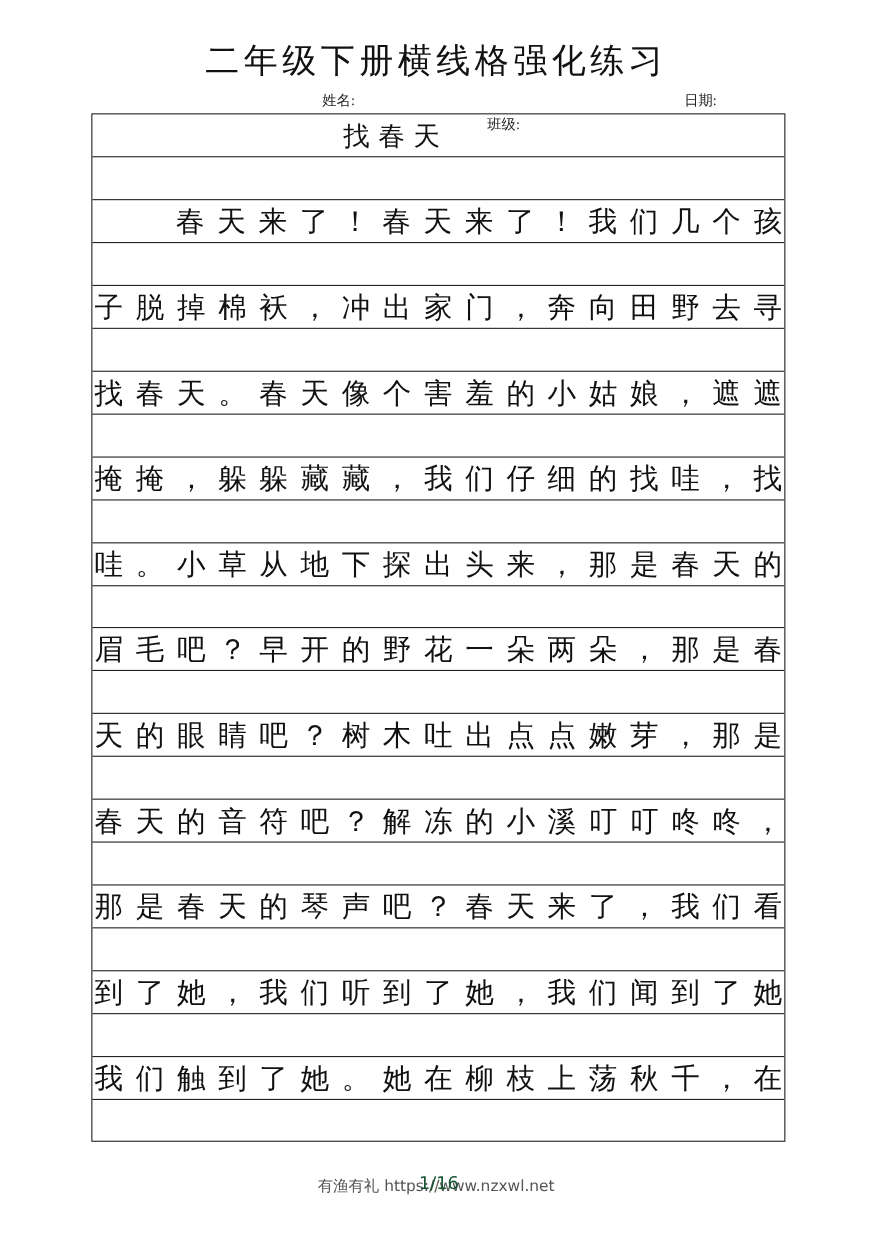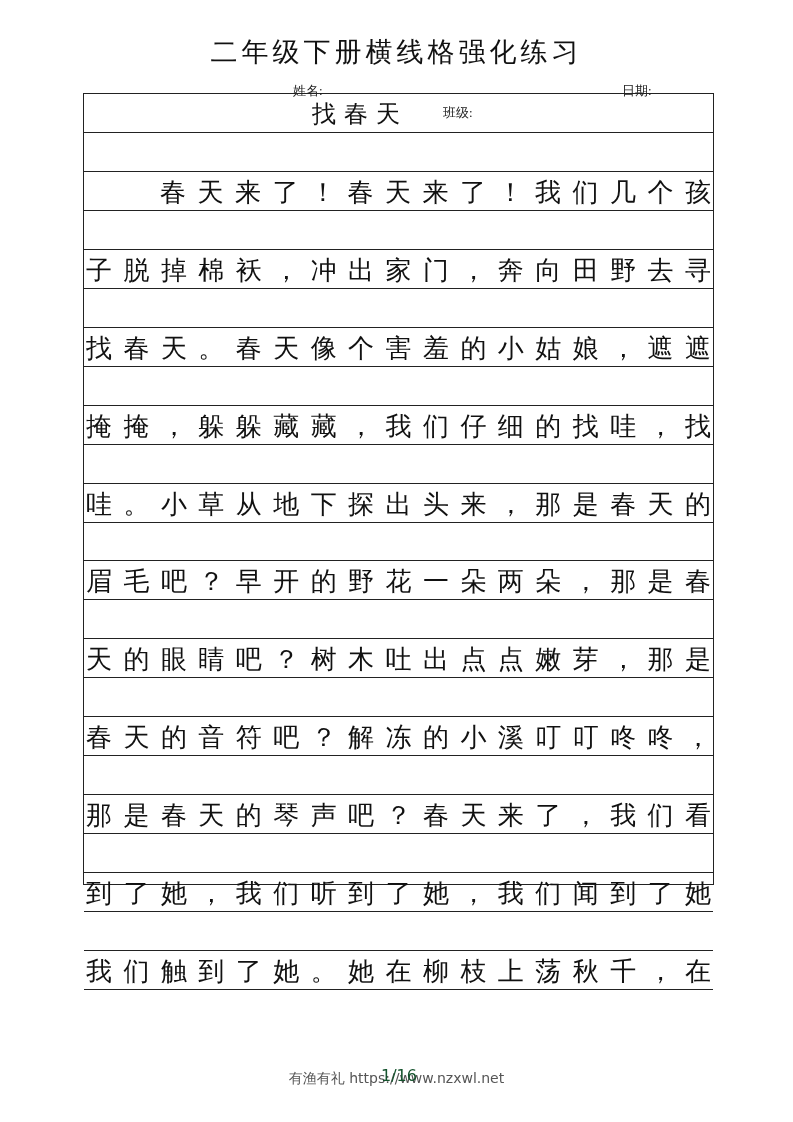--- a/index.html
+++ b/index.html
@@ -1,22 +1,22 @@
 <!DOCTYPE html>
 <html><head>
 <meta charset="utf-8">
 <style>
   html, body { margin: 0; padding: 0; background: #ffffff; }
   body { width: 793px; height: 1122px; position: relative; overflow: hidden;
          font-family: "DejaVu Serif", "Liberation Serif", serif; color: #111; }
   .title { position: absolute; top: 34px; left: 0; width: 793px; text-align: center;
-           font-size: 27px; letter-spacing: 4px; color: #111; }
+           font-size: 31px; letter-spacing: 4px; color: #111; }
   .meta { position: absolute; top: 82px; font-size: 13px;
           font-family: Liberation Serif, serif; color: #222; }
-  .sheet { position: absolute; left: 83px; top: 93px; width: 631px; height: 792px;
+  .sheet { position: absolute; left: 83px; top: 103px; width: 631px; height: 935px;
            border: 1.5px solid #222; box-sizing: border-box; }
   .row { position: absolute; left: 0; width: 100%; height: 38.96px;
          border-bottom: 1.5px solid #222; box-sizing: border-box; }
   .row:last-child { border-bottom: none; }
   .row-text { position: absolute; bottom: 2px; left: 0; width: 100%;
               font-size: 26px; line-height: 32px; white-space: nowrap;
               display: flex; justify-content: space-between; padding: 0 2px;
               box-sizing: border-box; }
   .heading-text { position: absolute; bottom: 2px; left: 228px; font-size: 24px;
                   letter-spacing: 8px; line-height: 32px; }

